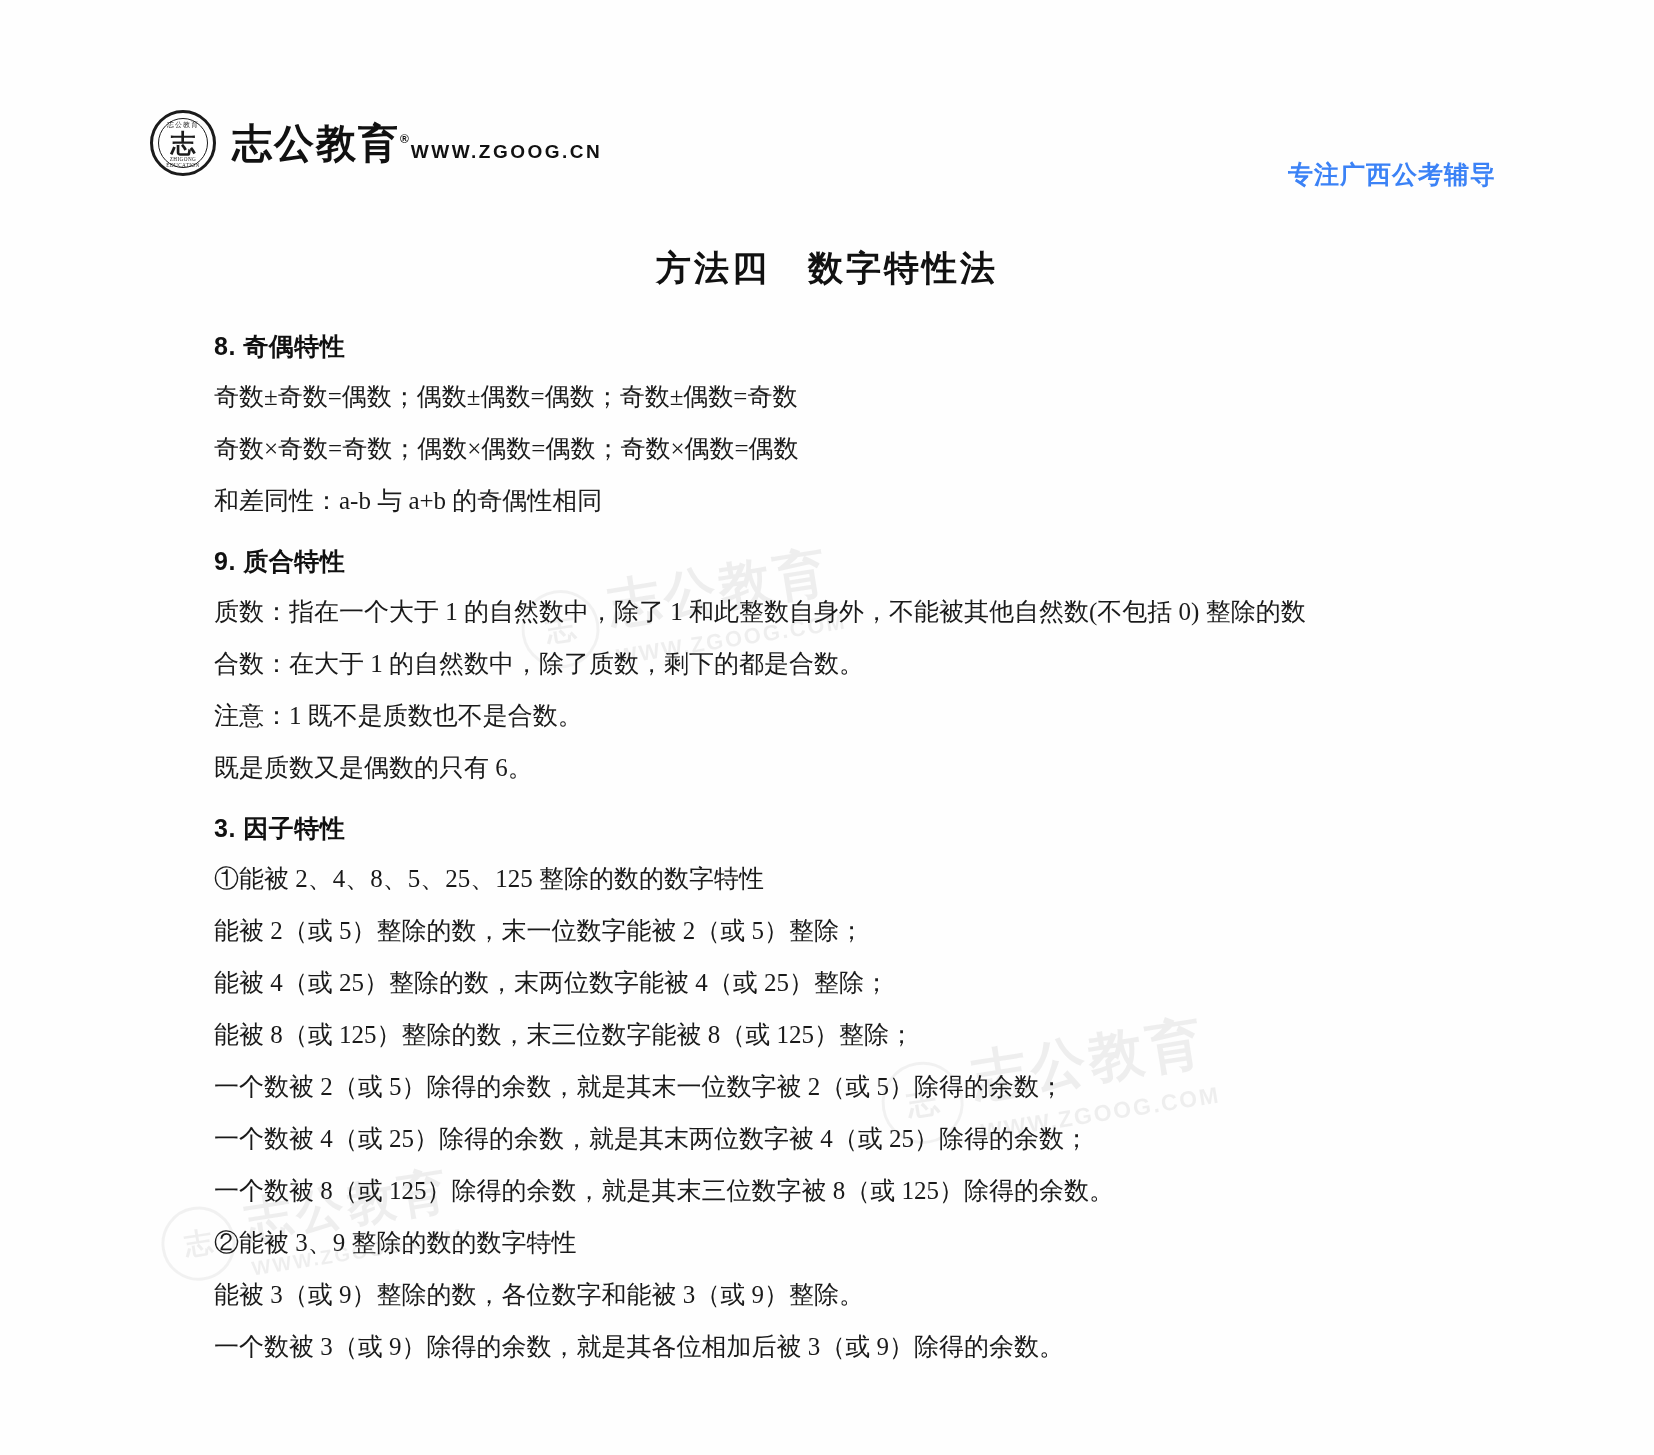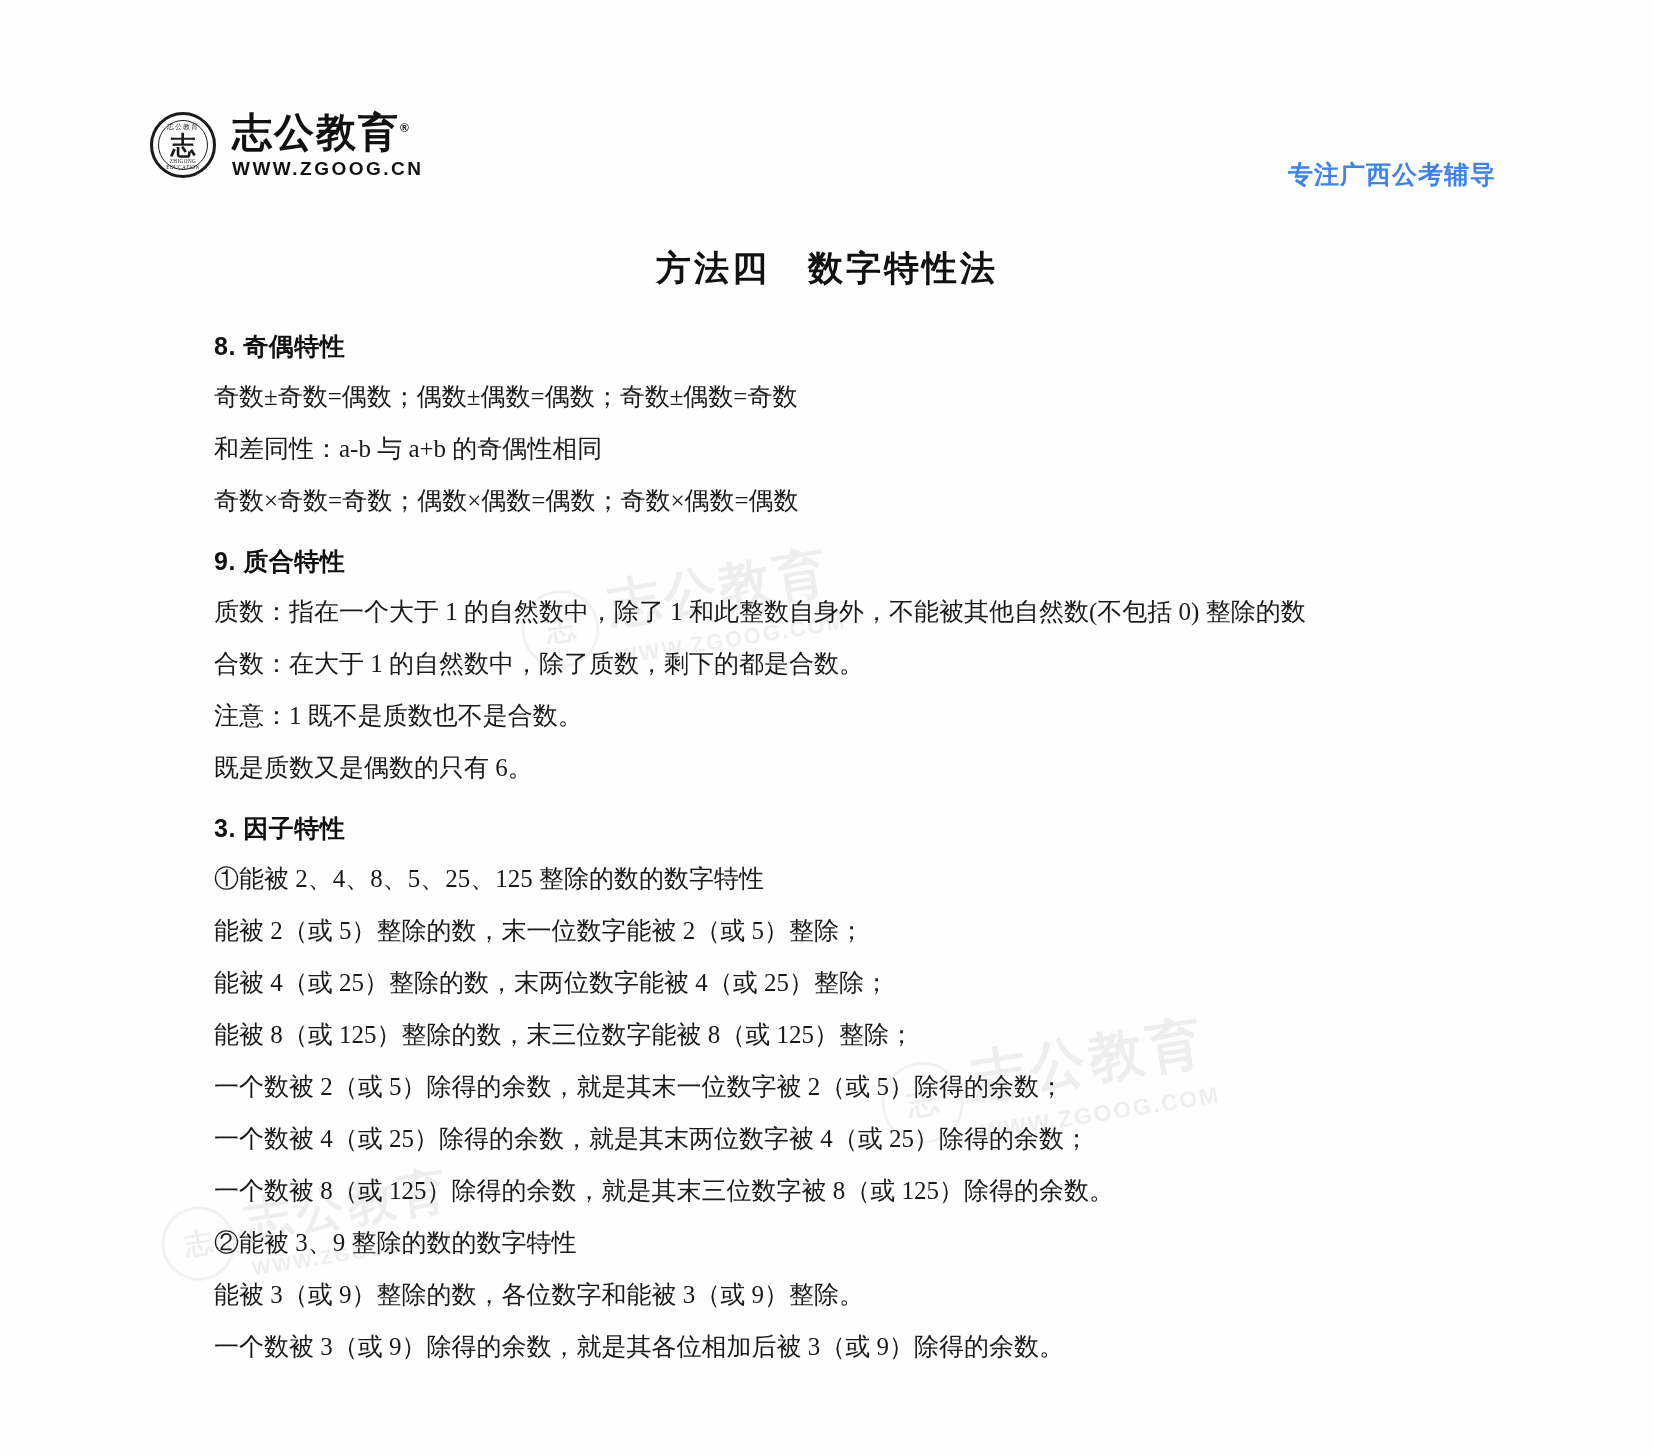--- a/index.html
+++ b/index.html
@@ -82,42 +82,41 @@
     left: 0;
     right: 0;
     text-align: center;
     font-size: 5.2px;
     letter-spacing: 0.4px;
     color: #1b1b1b;
     z-index: 2;
   }
   .logo-text {
     display: flex;
-    flex-direction: column;
     justify-content: flex-start;
   }
   .logo-name {
     font-family: "Liberation Sans", sans-serif;
     font-weight: bold;
     font-size: 40px;
     letter-spacing: 2px;
     color: #111;
     line-height: 1.1;
   }
   .logo-name sup {
     font-size: 12px;
     vertical-align: super;
   }
   .logo-url {
     font-family: "Liberation Sans", sans-serif;
     font-weight: bold;
     font-size: 19px;
     letter-spacing: 2.5px;
     color: #111;
-    margin-top: 4px;
+    margin-top: 20px;
   }
   .header-slogan {
     position: absolute;
     right: 8px;
     top: 48px;
     font-family: "Liberation Sans", sans-serif;
     font-weight: bold;
     font-size: 25px;
     color: #3b82f6;
     letter-spacing: 1px;
@@ -266,22 +265,22 @@
     </div>
     <div class="header-slogan">专注广西公考辅导</div>
   </div>
 
   <div class="doc-title">方法四　数字特性法</div>
 
   <div class="content">
 
     <div class="sec-head">8. 奇偶特性</div>
     <div class="line">奇数±奇数=偶数；偶数±偶数=偶数；奇数±偶数=奇数</div>
+    <div class="line">奇数×奇数=奇数；偶数×偶数=偶数；奇数×偶数=偶数</div>
     <div class="line">和差同性：a-b 与 a+b 的奇偶性相同</div>
-    <div class="line">奇数×奇数=奇数；偶数×偶数=偶数；奇数×偶数=偶数</div>
 
     <div class="sec-head">9. 质合特性</div>
     <div class="line">质数：指在一个大于 1 的自然数中，除了 1 和此整数自身外，不能被其他自然数(不包括 0) 整除的数</div>
     <div class="line">合数：在大于 1 的自然数中，除了质数，剩下的都是合数。</div>
     <div class="line">注意：1 既不是质数也不是合数。</div>
     <div class="line">既是质数又是偶数的只有 6。</div>
 
     <div class="sec-head">3. 因子特性</div>
     <div class="line">①能被 2、4、8、5、25、125 整除的数的数字特性</div>
     <div class="line">能被 2（或 5）整除的数，末一位数字能被 2（或 5）整除；</div>

